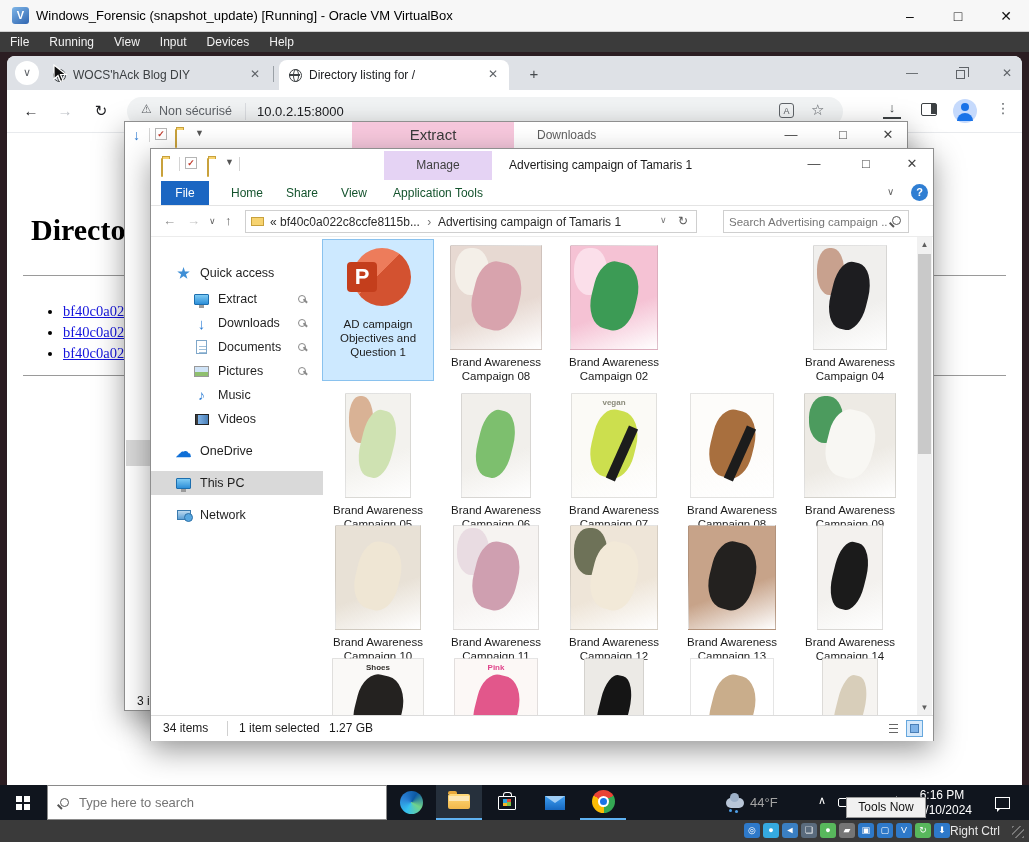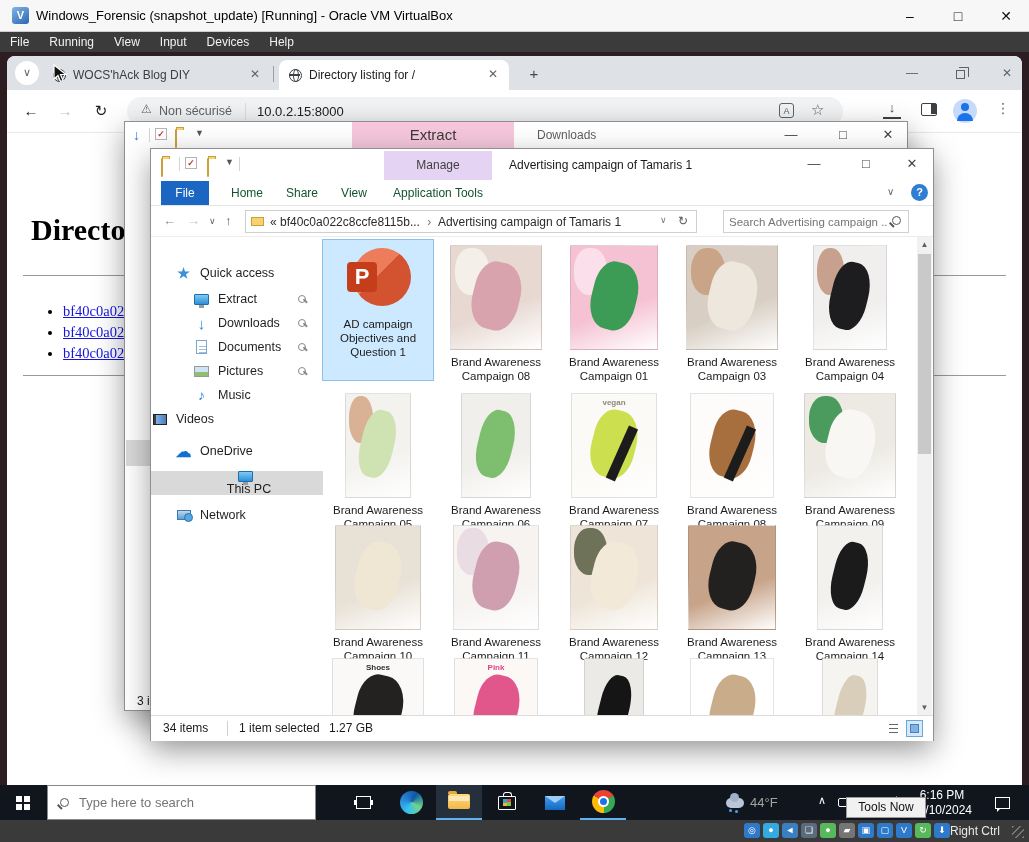--- a/index.html
+++ b/index.html
@@ -138,21 +138,21 @@
   .viewbtn.on { background:#d6e9fb; border-color:#66a7dd; }
   .vb-lines { position:absolute; inset:3px; background:repeating-linear-gradient(#666 0 1.5px,transparent 1.5px 4px); }
   .vb-thumbrect { position:absolute; inset:3px; background:#7fb3e8; border:1px solid #4b7fb6; }
 
   
   #taskbar { left:0; top:733px; width:1029px; height:35px; background:#10151e; }
   .tb-btn { top:0; width:46px; height:35px; display:flex; align-items:center; justify-content:center; }
   .tb-btn.open { border-bottom:2px solid #5fb2f2; }
   .tb-btn.active { background:#26303c; border-bottom:2px solid #5fb2f2; }
   #winlogo { width:6px; height:6px; background:#fdfdfd; box-shadow:8px 0 0 #fdfdfd, 0 8px 0 #fdfdfd, 8px 8px 0 #fdfdfd; margin:-8px 0 0 -8px; }
-  #tb-search { left:47px; top:0; width:269px; height:35px; background:#fff; border:1px solid #8a8a8a; display:flex; align-items:center; }
+  #tb-search { left:47px; top:0; width:340px; height:35px; background:#fff; border:1px solid #8a8a8a; display:flex; align-items:center; }
   #tb-search-input { border:none; outline:none; font-size:13px; color:#4a4a4a; width:230px; font-family:"Liberation Sans",sans-serif; }
   .tv-ic { width:15px; height:13px; border:1.5px solid #fff; box-shadow:-6px 0 0 -4px #fff, 6px 0 0 -4px #fff; }
   .edge-ic { width:23px; height:23px; border-radius:50%; background:conic-gradient(from 210deg,#35c1f1,#2a7fd4,#0c59a4,#71d38a,#35c1f1); }
   .folder-ic { width:22px; height:15px; background:linear-gradient(180deg,#ffd97a,#f2b84b); border-radius:2px; position:relative; }
   .folder-ic::before { content:""; position:absolute; left:0; top:-3px; width:9px; height:3px; background:#e8a93c; border-radius:2px 2px 0 0; }
   .folder-ic::after { content:""; position:absolute; left:1px; top:2px; width:20px; height:5px; background:#fbe7b7; }
   .store-ic { width:18px; height:14px; border:1.5px solid #fff; border-radius:1px; position:relative; background:conic-gradient(#e84b36 0 25%,#7ec243 0 50%,#f5b727 0 75%,#2da7e0 0 100%); background-size:8px 7px; background-position:center; background-repeat:no-repeat; }
   .store-ic::before { content:""; position:absolute; left:4px; top:-5px; width:7px; height:4px; border:1.5px solid #fff; border-bottom:none; border-radius:3px 3px 0 0; }
   .mail-ic { width:20px; height:14px; background:linear-gradient(180deg,#3f9ef0,#1668c0); position:relative; }
   .mail-ic::before { content:""; position:absolute; left:0; top:0; border-left:10px solid transparent; border-right:10px solid transparent; border-top:7px solid #9fcdf5; }
@@ -346,31 +346,31 @@
             <span class="side-ic">
               <span class="ic-pic"></span>
             </span>
             <span>Pictures</span>
             <span class="pin"></span>
           </div>
           <div class="side-row abs" style="top: 234px; padding-left: 42px;">
             <span class="side-ic" style="color: rgb(47, 127, 214); font-size: 14px; font-weight: bold;">♪</span>
             <span>Music</span>
           </div>
-          <div class="side-row abs" style="top: 258px; ">
+          <div class="side-row abs" style="top: 258px; padding-left: 42px;">
             <span class="side-ic">
               <span class="ic-vid"></span>
             </span>
             <span>Videos</span>
           </div>
           <div class="side-row abs" style="top: 290px; padding-left: 24px;">
             <span class="side-ic" style="color: rgb(15, 111, 215); font-size: 16px; font-weight: bold;">☁</span>
             <span>OneDrive</span>
           </div>
-          <div class="side-row abs sel" style="top: 322px; padding-left: 24px; flex-direction: column;">
+          <div class="side-row abs sel" style="top: 322px; padding-left: 24px;">
             <span class="side-ic">
               <span class="ic-mon"></span>
             </span>
             <span>This PC</span>
           </div>
           <div class="side-row abs" style="top: 354px; padding-left: 24px;">
             <span class="side-ic">
               <span class="ic-net"></span>
             </span>
             <span>Network</span>
@@ -393,28 +393,21 @@
               <div class="blob2" style="background: rgb(244, 239, 232);"></div>
               <div class="blob" style="background: rgb(216, 163, 173);"></div>
             </div>
             <div class="flabel">Brand Awareness Campaign 08</div>
           </div>
           <div class="file-item" style="left: 407px; top: 8px;">
             <div class="thumb" style="width: 88px; background: linear-gradient(160deg, rgb(245, 194, 212) 0%, rgb(245, 194, 212) 60%, rgba(255, 255, 255, 0.55) 100%);">
               <div class="blob2" style="background: rgb(251, 223, 234);"></div>
               <div class="blob" style="background: rgb(60, 155, 85);"></div>
             </div>
-            <div class="flabel">Brand Awareness Campaign 01</div>
-          </div>
-          <div class="file-item" style="left: 525px; top: 8px;">
-            <div class="thumb" style="width: 92px; background: linear-gradient(160deg, rgb(216, 206, 195) 0%, rgb(216, 206, 195) 60%, rgba(255, 255, 255, 0.55) 100%);">
-              <div class="blob2" style="background: rgb(202, 164, 134);"></div>
-              <div class="blob" style="background: rgb(238, 231, 221);"></div>
-            </div>
-            <div class="flabel">Brand Awareness Campaign 03</div>
+            <div class="flabel">Brand Awareness Campaign 02</div>
           </div>
           <div class="file-item" style="left: 643px; top: 8px;">
             <div class="thumb" style="width: 74px; background: linear-gradient(160deg, rgb(240, 239, 237) 0%, rgb(240, 239, 237) 60%, rgba(255, 255, 255, 0.55) 100%);">
               <div class="blob2" style="background: rgb(200, 161, 142);"></div>
               <div class="blob" style="background: rgb(29, 29, 32);"></div>
             </div>
             <div class="flabel">Brand Awareness Campaign 04</div>
           </div>
           <div class="file-item" style="left: 171px; top: 156px;">
             <div class="thumb" style="width: 66px; background: linear-gradient(160deg, rgb(243, 242, 238) 0%, rgb(243, 242, 238) 60%, rgba(255, 255, 255, 0.55) 100%);">

